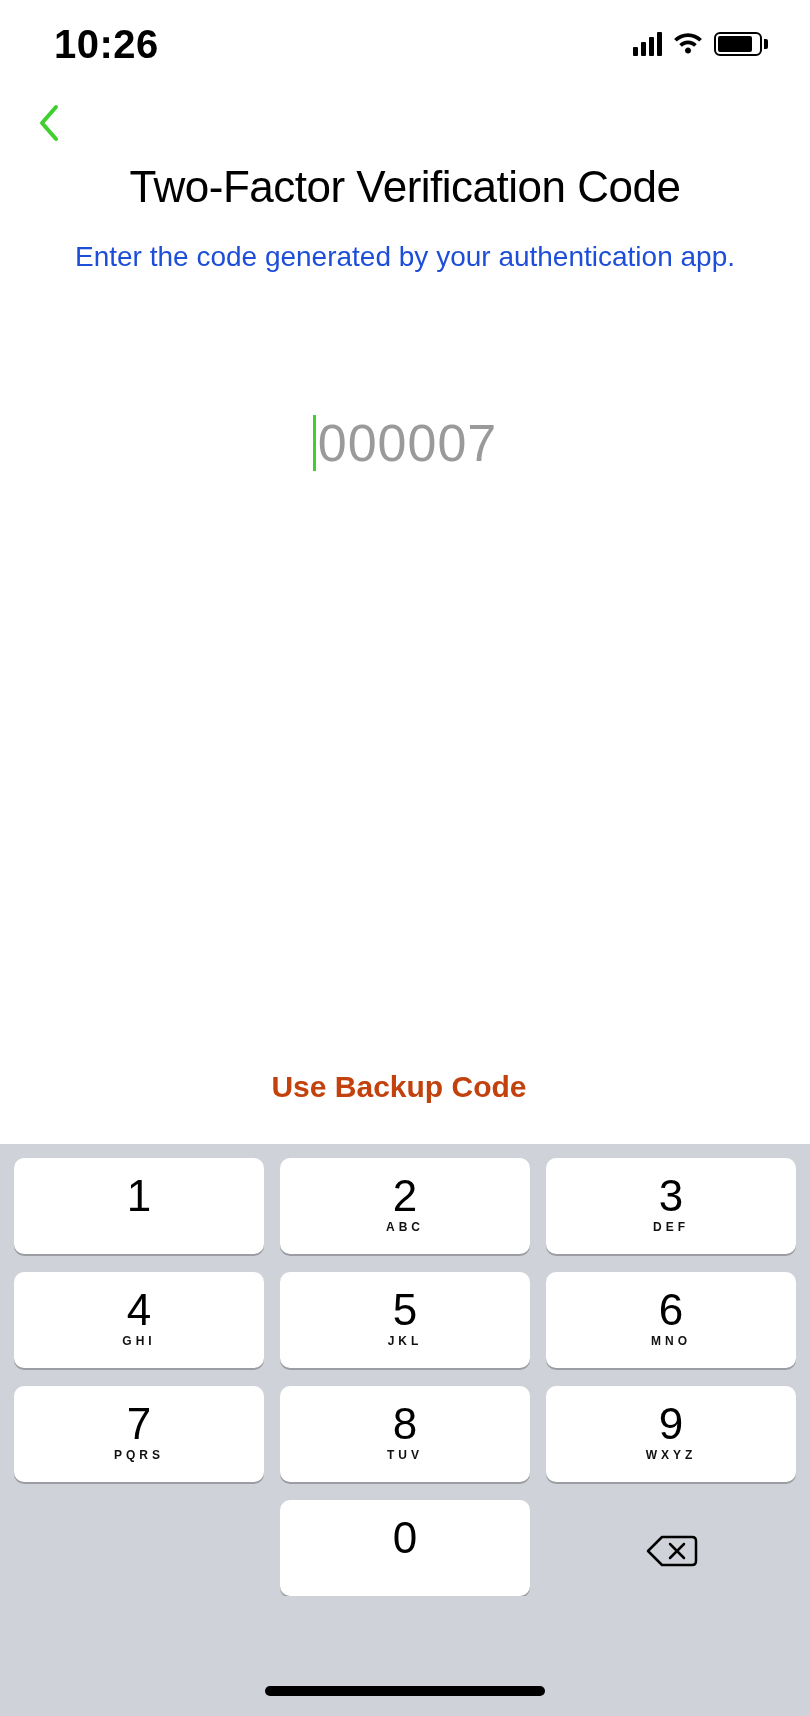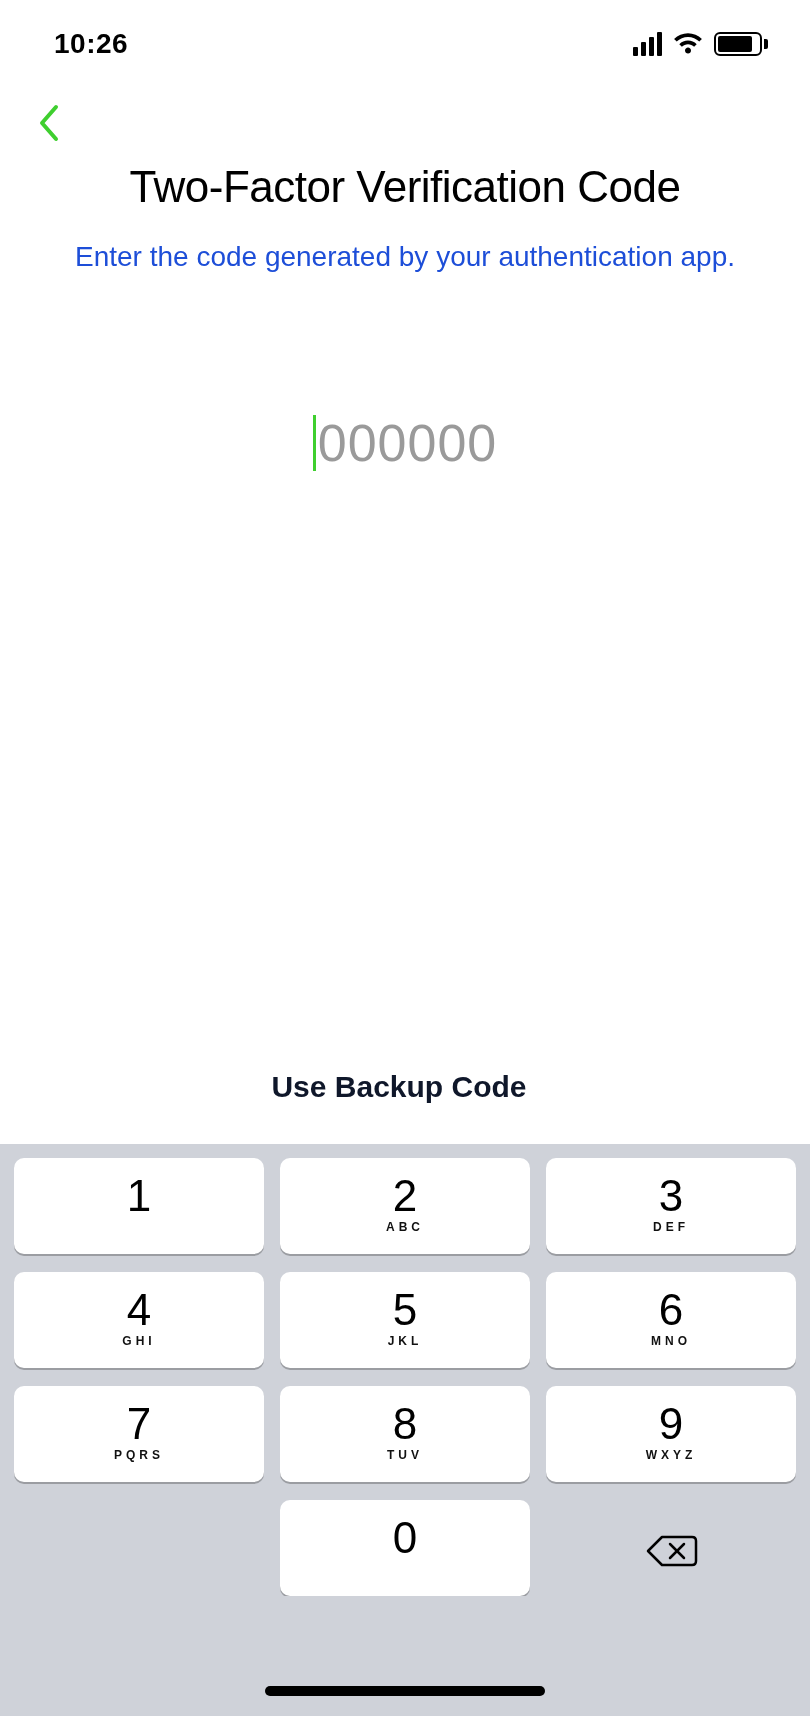--- a/index.html
+++ b/index.html
@@ -1,21 +1,21 @@
 <!DOCTYPE html>
 <html><head>
 <meta charset="utf-8">
 <style>
   * { box-sizing: border-box; margin: 0; padding: 0; }
   html, body { width: 810px; height: 1716px; background: #ffffff; font-family: -apple-system, "Helvetica Neue", Helvetica, Arial, sans-serif; overflow: hidden; color: #000; }
   body { display: flex; flex-direction: column; }
 
   
   .status-bar { height: 88px; display: flex; align-items: center; justify-content: space-between; padding: 0 42px 0 54px; }
-  .status-time { font-size: 28px; font-weight: 600; letter-spacing: 0.5px; }
+  .status-time { font-size: 40px; font-weight: 600; letter-spacing: 0.5px; }
   .status-icons { display: flex; align-items: center; gap: 10px; }
   .cell-bars { display: flex; align-items: flex-end; gap: 3px; height: 24px; }
   .cell-bars span { width: 5px; background: #000; border-radius: 1px; }
   .cell-bars span:nth-child(1){ height: 9px; }
   .cell-bars span:nth-child(2){ height: 14px; }
   .cell-bars span:nth-child(3){ height: 19px; }
   .cell-bars span:nth-child(4){ height: 24px; }
   .wifi-icon svg { display:block; }
   .battery { display:flex; align-items:center; }
   .battery-body { width: 48px; height: 24px; border: 2.5px solid #000; border-radius: 6px; position: relative; display:flex; align-items:center; padding:2px; }
@@ -32,21 +32,21 @@
   .page-subtitle { text-align:center; font-size: 28px; color:#1d4ed8; line-height: 42px; margin-top: 24px; padding: 0 60px; font-weight: 400; }
 
   
   .code-wrap { text-align:center; margin-top: 130px; position:relative; height: 70px; }
   .code-input { display:inline-block; font-size: 52px; color:#9a9a9a; font-weight:400; letter-spacing: 1px; position:relative; line-height:70px; }
   .cursor { display:inline-block; width:3px; height:56px; background:#3fcf2f; vertical-align:middle; margin-right:2px; position:relative; top:-4px; animation: blink 1s steps(1) infinite; }
   @keyframes blink { 50% { opacity:0; } }
 
   .spacer { flex:1; }
 
-  .backup-link { display:block; text-align:center; color:#0f172a; font-size:30px; font-weight:600; background:none; border:none; width:100%; padding: 24px 12px 40px 0; }
+  .backup-link { display:block; text-align:center; color:#c2410c; font-size:30px; font-weight:600; background:none; border:none; width:100%; padding: 24px 12px 40px 0; }
 
   
   .keypad { background:#cfd2d9; padding: 14px 14px 0 14px; display:grid; grid-template-columns: repeat(3, 1fr); gap: 18px 16px; }
   .key { background:#ffffff; border-radius: 10px; height: 96px; display:flex; flex-direction:column; align-items:center; justify-content:center; border:none; box-shadow: 0 2px 0 rgba(0,0,0,0.25); padding-top:6px; }
   .key .digit { font-size: 44px; font-weight:400; line-height:40px; }
   .key .letters { font-size: 12px; font-weight:600; letter-spacing: 4px; color:#111; margin-top:4px; height:22px; }
   .key.blank-left { background:transparent; box-shadow:none; }
   .key.delete { background:transparent; box-shadow:none; align-items:center; justify-content:center; }
   .key.delete svg { display:block; }
 
@@ -87,21 +87,21 @@
       <polyline points="20,6 6,22 20,38" fill="none" stroke="#3fcf2f" stroke-width="4" stroke-linecap="round" stroke-linejoin="round"></polyline>
     </svg>
   </button>
 </div>
 
 <h1 class="page-title">Two-Factor Verification Code</h1>
 <p class="page-subtitle">Enter the code generated by your authentication app.</p>
 
 <div class="code-wrap">
   <span class="code-input">
-    <span class="cursor"></span><span>000000</span>
+    <span class="cursor"></span><span>000007</span>
   </span>
 </div>
 
 <div class="spacer"></div>
 
 <button class="backup-link">Use Backup Code</button>
 
 <div class="keypad">
   <button class="key">
     <span class="digit">1</span>

